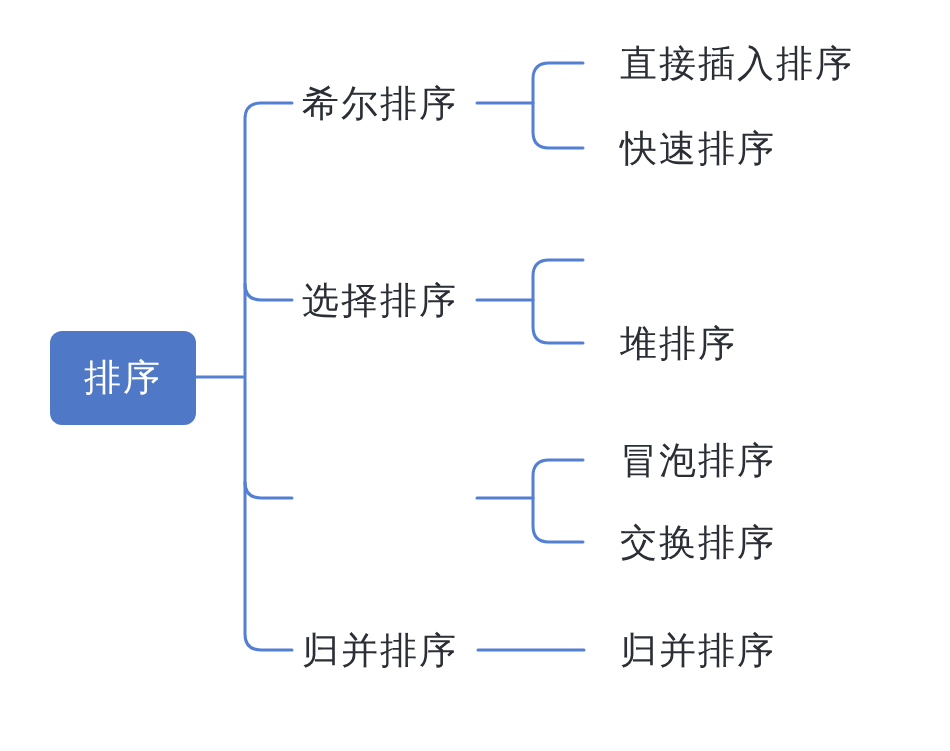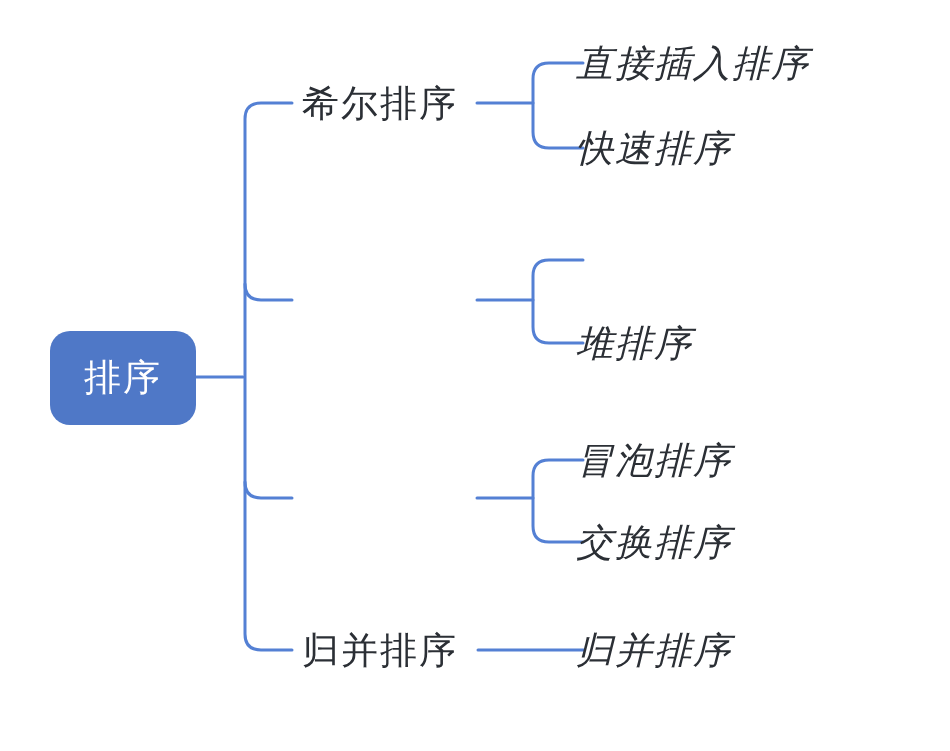--- a/index.html
+++ b/index.html
@@ -29,41 +29,41 @@
     stroke-linecap: round;
     stroke-linejoin: round;
   }
   .root-node {
     position: absolute;
     left: 50px;
     top: 331px;
     width: 146px;
     height: 94px;
     background: var(--root-fill, #4f78c7);
-    border-radius: 20px;
+    border-radius: 12px;
     display: flex;
     align-items: center;
     justify-content: center;
     color: var(--root-text, #ffffff);
     font-size: 37px;
     letter-spacing: 2px;
     cursor: default;
   }
   .node-label {
     position: absolute;
     transform: translateY(-50%);
     white-space: nowrap;
     color: var(--text, #2b2f35);
     font-size: 37px;
     letter-spacing: 2px;
     line-height: 1;
     cursor: default;
   }
   .branch { left: 302px; }
-  .leaf   { left: 576px; font-style: italic; }
+  .leaf   { left: 620px; }
 </style>
 </head>
 <body>
 
 <div class="stage">
 
   <svg class="connectors" viewBox="0 0 950 751" xmlns="http://www.w3.org/2000/svg">
     <path d="M196 377 L243 377"></path>
     <path d="M292 103 L261 103 Q245 103 245 119 L245 634 Q245 650 261 650 L292 650"></path>
     <path d="M245 284 Q245 300 261 300 L292 300"></path>
@@ -75,20 +75,21 @@
     <path d="M477 498 L533 498"></path>
     <path d="M583 460 L549 460 Q533 460 533 476 L533 526 Q533 542 549 542 L583 542"></path>
     <path d="M478 650 L584 650"></path>
   </svg>
 
   <div class="root-node">
     <span>排序</span>
   </div>
 
   <div class="node-label branch" style="top:103px">希尔排序</div>
+  <div class="node-label branch" style="top:300px">选择排序</div>
   <div class="node-label branch" style="top:650px">归并排序</div>
 
   <div class="node-label leaf" style="top:63px">直接插入排序</div>
   <div class="node-label leaf" style="top:148px">快速排序</div>
   <div class="node-label leaf" style="top:343px">堆排序</div>
   <div class="node-label leaf" style="top:460px">冒泡排序</div>
   <div class="node-label leaf" style="top:542px">交换排序</div>
   <div class="node-label leaf" style="top:650px">归并排序</div>
 
 </div>

